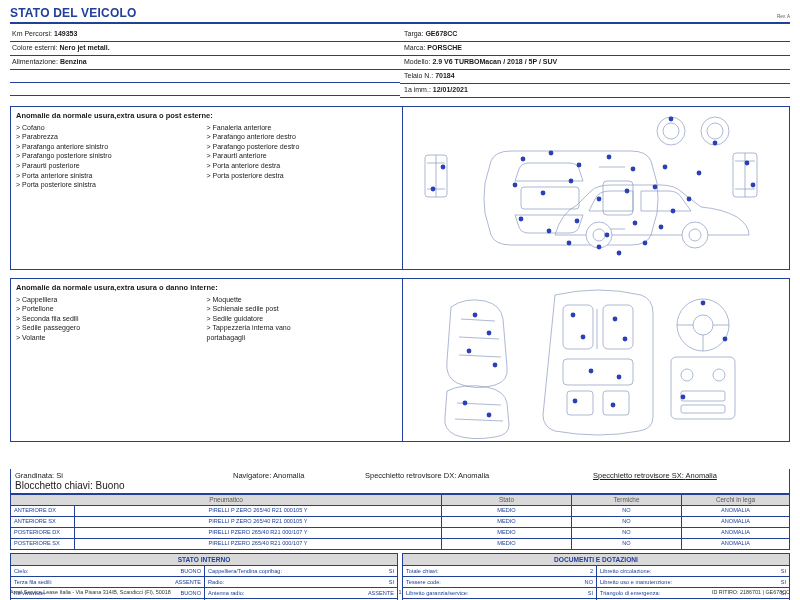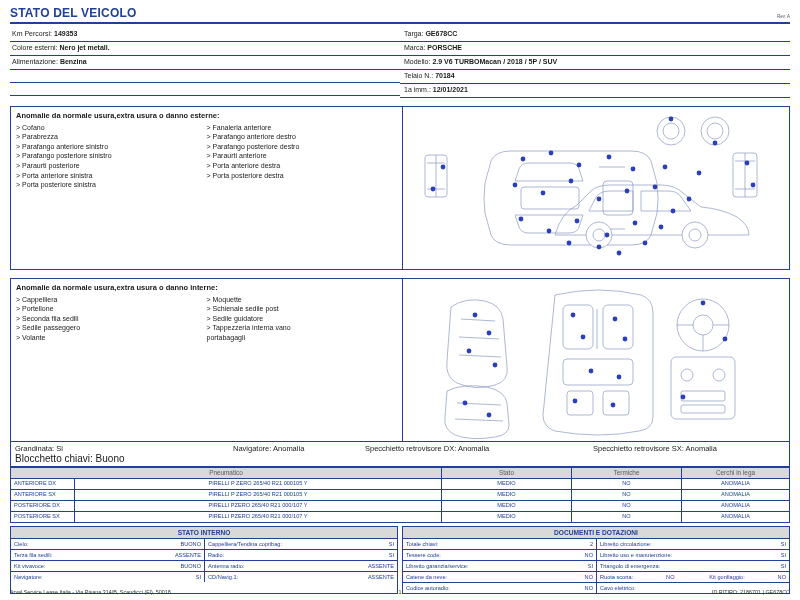--- a/index.html
+++ b/index.html
@@ -46,28 +46,28 @@
   .panel-title { font-size: 7.5px; font-weight: bold; margin-bottom: 3px; }
   .cols2 { display: flex; }
   .cols2 > ul { list-style: none; margin: 0; padding: 0; width: 50%; }
   .cols2 > ul > li { font-size: 7px; line-height: 9.6px; white-space: nowrap; }
   .cols2 > ul > li.wrap { white-space: normal; }
   .ext-panel .left { height: 162px; }
   .int-panel .left { height: 162px; }
   svg.diagram { display: block; }
 
   
-  .sum-band { border-left:1px solid #20409a; border-right:1px solid #20409a; border-bottom:1px solid #20409a;}
+  .sum-band { border-left:1px solid #20409a; border-right:1px solid #20409a; border-bottom:1px solid #20409a;margin-top:27px;}
   .sum-line {
     display: flex; align-items: baseline; font-size: 7.5px; padding: 2px 4px 0 4px;
   }
   .sum-line .s1 { width: 218px; }
   .sum-line .s2 { width: 132px; }
   .sum-line .s3 { width: 228px; }
-  .sum-line .s4 { flex: 1; }
+  .sum-line .s4 { flex: 1; text-decoration: underline; }
   .sum-line2 { font-size: 10px; padding: 0 4px 2px 4px; }
 
   
   table { border-collapse: collapse; width: 100%; }
   .tyres { margin-top: 0; }
   .tyres th, .tyres td {
     border: 1px solid #20409a; font-size: 5.6px; padding: 1.5px 3px;
     color: #20409a; line-height: 7px;
   }
   .tyres th { background: #d9d9d9; text-align: center; font-weight: normal; color:#5a5a5a; font-size:6.4px;}
@@ -145,21 +145,21 @@
       </div>
       <div class="hrow">
         <span class="hlabel">1a imm.:</span>
         <span class="hval">12/01/2021</span>
       </div>
     </div>
   </div>
 
   <div class="panel ext-panel">
     <div class="left">
-      <div class="panel-title">Anomalie da normale usura,extra usura o danno esterne:</div>
+      <div class="panel-title">Anomalie da normale usura,extra usura o post esterne:</div>
       <div class="cols2">
         <ul>
           <li>&gt; Cofano</li>
           <li>&gt; Parabrezza</li>
           <li>&gt; Parafango anteriore sinistro</li>
           <li>&gt; Parafango posteriore sinistro</li>
           <li>&gt; Paraurti posteriore</li>
           <li>&gt; Porta anteriore sinistra</li>
           <li>&gt; Porta posteriore sinistra</li>
         </ul>

